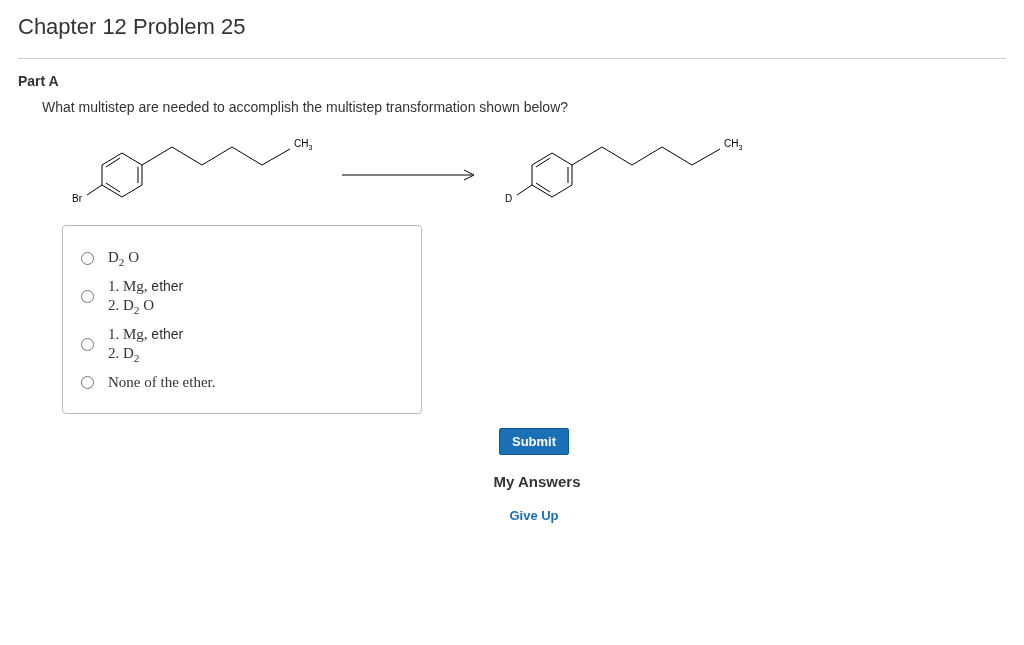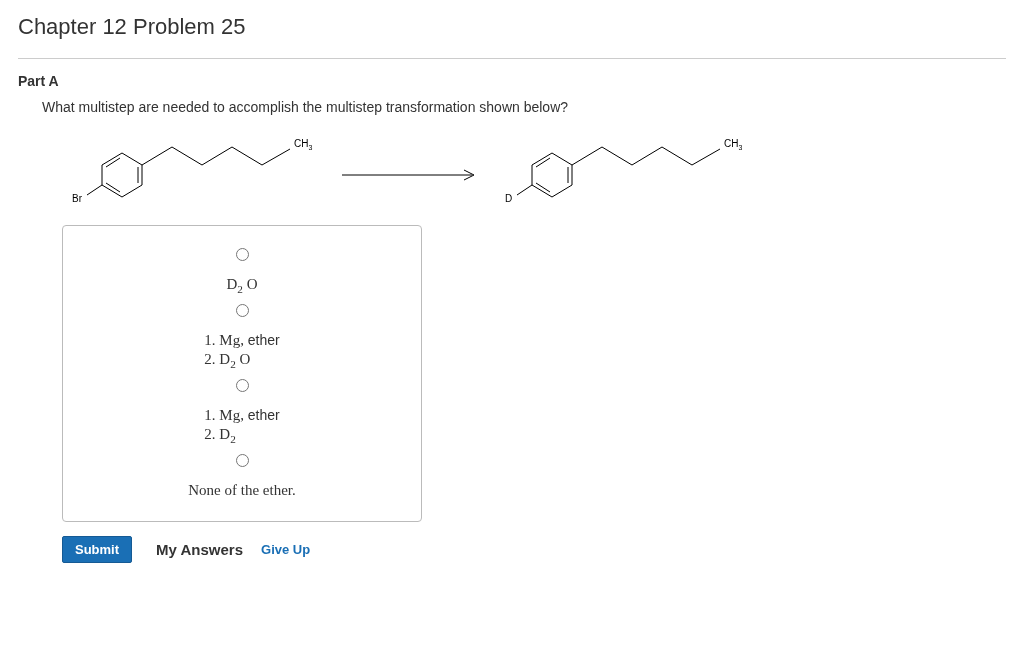--- a/index.html
+++ b/index.html
@@ -45,40 +45,40 @@
     border-radius: 4px;
     width: 360px;
     padding: 14px 18px 14px 18px;
     margin: 6px 0 14px 20px;
   }
   .choice-row {
     display: flex;
     align-items: center;
     gap: 14px;
     margin: 8px 0;
-    flex-direction: column;
   }
   .choice-row input[type="radio"] {
     margin: 0;
   }
   .choice-text {
     font-family: "Times New Roman", serif;
     font-size: 15px;
     line-height: 1.25;
   }
   .choice-text .sans {
     font-family: Arial, Helvetica, sans-serif;
     font-size: 14px;
   }
   sub { font-size: 0.75em; }
   .actions {
     margin-left: 20px;
     display: flex;
     align-items: center;
     gap: 18px;
+    flex-direction: column;
   }
   .submit-btn {
     background: #1a6fb5;
     color: #fff;
     border: 1px solid #155a94;
     font-weight: bold;
     font-size: 13px;
     padding: 5px 12px;
     border-radius: 2px;
     cursor: pointer;

